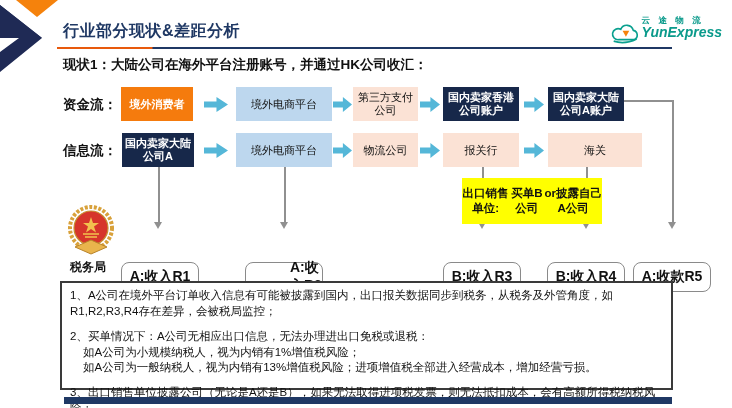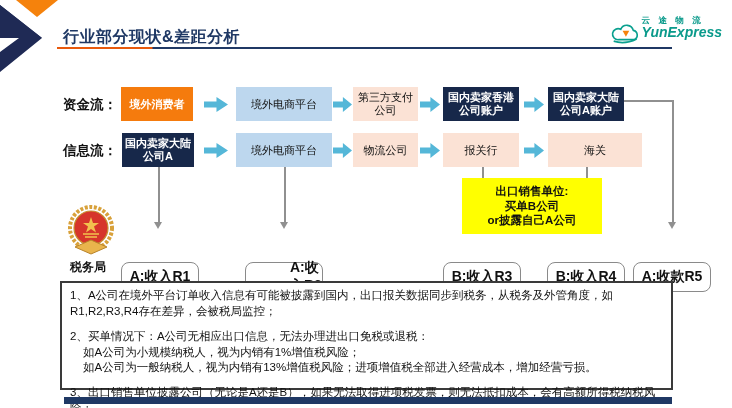--- a/index.html
+++ b/index.html
@@ -1,20 +1,20 @@
 <!DOCTYPE html>
 <html><head>
 <meta charset="utf-8">
 <style>
   html,body{margin:0;padding:0;background:#fff;}
   #slide{position:relative;width:732px;height:408px;background:#ffffff;overflow:hidden;
          font-family:"Liberation Sans","DejaVu Sans",sans-serif;}
   
   .deco{position:absolute;left:0;top:0;}
-  .title{position:absolute;left:63px;top:27px;font-size:16px;font-weight:bold;color:#1f3864;letter-spacing:.5px;}
+  .title{position:absolute;left:63px;top:21px;font-size:16px;font-weight:bold;color:#1f3864;letter-spacing:.5px;}
   .rule{position:absolute;left:57px;top:47px;width:615px;height:2px;
         background:linear-gradient(90deg,#e8590c 0,#e8590c 95px,#1f3864 96px,#1f3864 100%);}
   .subtitle{position:absolute;left:63px;top:56px;font-size:13.5px;font-weight:bold;color:#111;}
   .logo{position:absolute;left:610px;top:16px;width:112px;height:38px;display:flex;align-items:flex-start;}
   .logo-txt{margin-left:2px;line-height:1.1;}
   .logo-cn{font-size:8.5px;font-weight:bold;color:#0a9a8b;letter-spacing:3px;white-space:nowrap;}
   .logo-en{font-size:14px;font-weight:bold;font-style:italic;color:#0a9a8b;white-space:nowrap;}
   
   .rowlabel{position:absolute;left:63px;font-size:13.5px;font-weight:bold;color:#111;}
   .fbox{position:absolute;height:34px;display:flex;align-items:center;justify-content:center;
@@ -24,22 +24,22 @@
   .peach{background:#fbe2d5;color:#111;}
   .navy{background:#17284a;color:#fff;font-weight:bold;}
   .arr{position:absolute;width:24px;height:15px;background:#55b7d8;
        clip-path:polygon(0 30%,52% 30%,52% 0,100% 50%,52% 100%,52% 70%,0 70%);}
   
   .vline{position:absolute;width:1.5px;background:#909090;}
   .hline{position:absolute;height:1.5px;background:#909090;}
   .ahead{position:absolute;width:0;height:0;border-left:4px solid transparent;
          border-right:4px solid transparent;border-top:7px solid #909090;}
   
-  .note{position:absolute;left:462px;top:178px;width:140px;height:56px;background:#ffff00;
-        display:flex;flex-direction:column;align-items:center;justify-content:center;
+  .note{position:absolute;left:462px;top:178px;width:140px;height:46px;background:#ffff00;
+        display:flex;flex-direction:row;align-items:center;justify-content:center;
         font-size:11.5px;font-weight:bold;color:#111;line-height:1.3;text-align:center;}
   
   .rbox{position:absolute;top:230px;width:78px;height:30px;background:#fff;border:1.3px solid #8a8a8a;
         border-radius:8px;display:flex;align-items:center;justify-content:center;
         font-size:14px;font-weight:bold;color:#111;box-sizing:border-box;margin-top:32px;}
   .tax-label{position:absolute;left:70px;top:259px;font-size:12px;font-weight:bold;color:#111;}
   
   .abox{position:absolute;left:60px;top:281px;width:613px;height:109px;border:2px solid #3a3a3a;
         background:#fff;box-sizing:border-box;padding:5px 8px;font-size:11.5px;color:#111;
         font-weight:500;line-height:1.38;}
@@ -66,20 +66,21 @@
       <path d="M12,26 a7.5,7.5 0 1 1 2.5,-14 a9,9 0 0 1 17,1.5 a6.5,6.5 0 0 1 1,12.5 z" fill="none" stroke="#0aa08f" stroke-width="2.2"></path>
       <polygon points="17,14 26,14 21.5,22" fill="#f5820c"></polygon>
       <path d="M5,28 Q20,33 36,25" fill="none" stroke="#0aa08f" stroke-width="2.2"></path>
     </svg>
     <div class="logo-txt">
       <div class="logo-cn">云 途 物 流</div>
       <div class="logo-en">YunExpress</div>
     </div>
   </div>
 
+  <div class="subtitle">现状1：大陆公司在海外平台注册账号，并通过HK公司收汇：</div>
 
   <div class="rowlabel" style="top:96px;">资金流：</div>
   <div class="rowlabel" style="top:142px;">信息流：</div>
 
   <div class="fbox orange" style="left:121px;top:87px;width:72px;">境外消费者</div>
   <div class="arr" style="left:204px;top:97px;"></div>
   <div class="fbox blue" style="left:236px;top:87px;width:96px;">境外电商平台</div>
   <div class="arr" style="left:333px;top:97px;width:19px;"></div>
   <div class="fbox peach" style="left:353px;top:87px;width:65px;">第三方支付公司</div>
   <div class="arr" style="left:420px;top:97px;width:20px;"></div>

